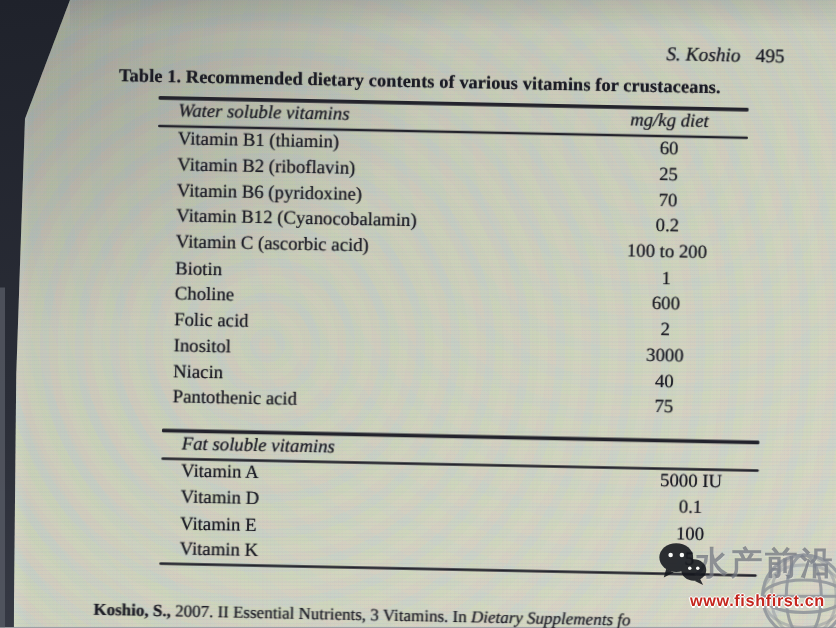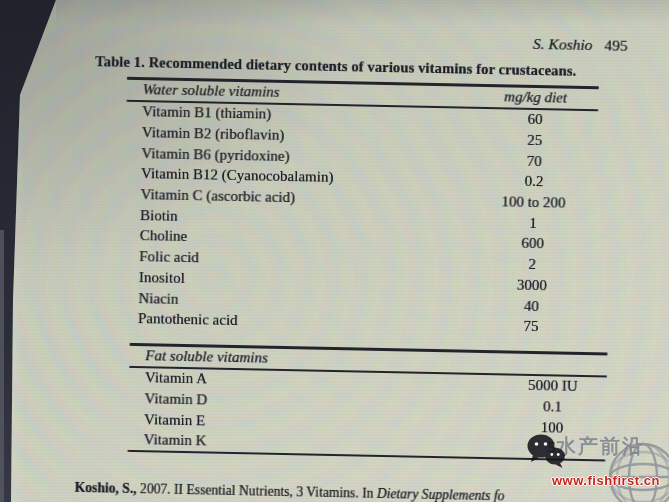--- a/index.html
+++ b/index.html
@@ -55,21 +55,21 @@
   .tlabel{flex:1;font-size:15px;padding-left:16px;white-space:nowrap;}
   .tvalue{width:130px;text-align:center;font-size:15px;}
   .t1 .tvalue{margin-right:-2px;}
   .t2 .tvalue{margin-right:-11px;}
   .citation{position:absolute;left:-4px;top:456px;width:600px;font-size:13.6px;white-space:nowrap;}
   .citation .cit-bold{font-weight:bold;}
   .citation .cit-italic{font-style:italic;}
   
   .watermark{position:absolute;inset:0;pointer-events:none;font-family:"Liberation Sans", sans-serif;}
   .wm-brand{
-    position:absolute;left:556px;top:433px;font-size:20px;font-weight:bold;letter-spacing:2px;
+    position:absolute;left:556px;top:433px;font-size:26px;font-weight:bold;letter-spacing:2px;
     color:rgba(88,94,106,.62);text-shadow:0 1px 1px rgba(255,255,255,.35);white-space:nowrap;
   }
   .wm-globe{position:absolute;left:606px;top:440px;opacity:.75;}
   .wm-wechat{position:absolute;left:526px;top:433px;opacity:.88;}
   .wm-main{
     position:absolute;left:482px;top:445px;font-size:29px;font-weight:bold;letter-spacing:-1px;white-space:nowrap;
     color:#c4261d;
     text-shadow:-1.5px 0 0 #fff,1.5px 0 0 #fff,0 -1.5px 0 #fff,0 1.5px 0 #fff,
                 -1px -1px 0 #fff,1px -1px 0 #fff,-1px 1px 0 #fff,1px 1px 0 #fff;
   }

